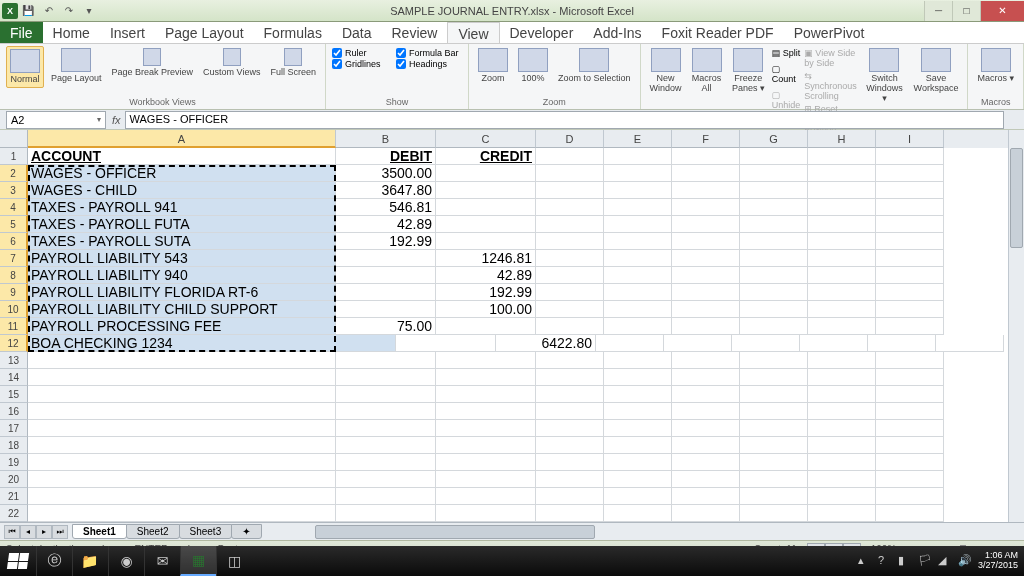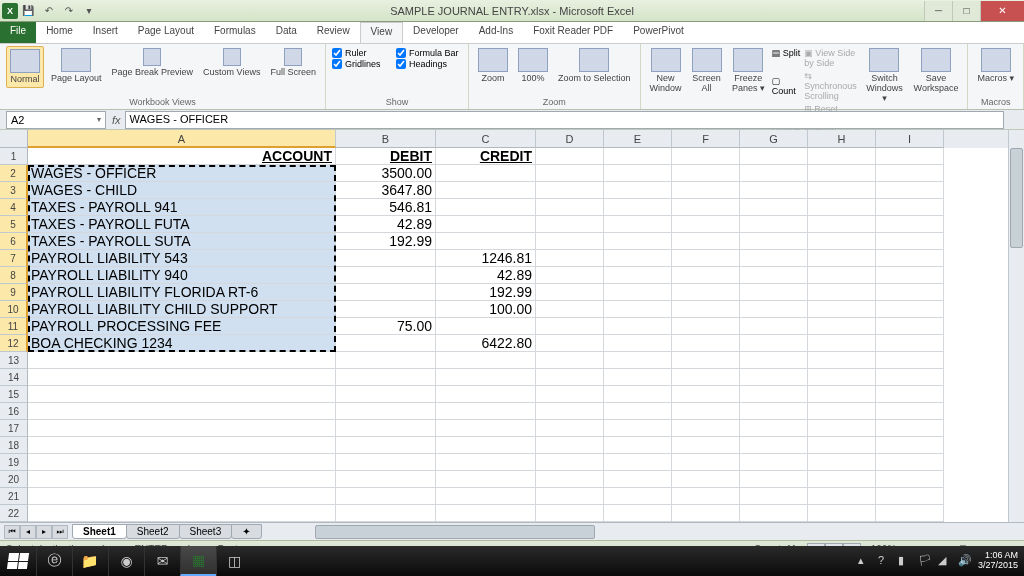--- a/index.html
+++ b/index.html
@@ -10,21 +10,21 @@
 .titlebar-left { position: absolute; left: 2px; display: flex; gap: 2px; align-items: center; }
 .titlebar-left .icon { width: 16px; height: 16px; background: #2a7030; border-radius: 2px; display: flex; align-items: center; justify-content: center; color: #fff; font-size: 9px; font-weight: bold; }
 .qat-btn { width: 18px; height: 18px; display: flex; align-items: center; justify-content: center; color: #555; font-size: 10px; }
 .titlebar-title { font-size: 11px; color: #444; }
 .titlebar-right { position: absolute; right: 0; display: flex; }
 .win-btn { width: 28px; height: 20px; display: flex; align-items: center; justify-content: center; font-size: 10px; color: #444; background: #e0e8d8; border-left: 1px solid #c0c8b8; }
 .win-btn.close { background: #c75050; color: #fff; width: 44px; }
 
 
 .ribbon-tabs { height: 22px; background: #fff; display: flex; border-bottom: 1px solid #ccc; }
-.ribbon-tab { padding: 3px 10px; font-size: 10px; color: #444; cursor: pointer; }
+.ribbon-tab { padding: 3px 10px; font-size: 14px; color: #444; cursor: pointer; }
 .ribbon-tab.file { background: #2a7030; color: #fff; }
 .ribbon-tab.active { background: #f5f6f7; border: 1px solid #ccc; border-bottom: none; }
 
 
 .ribbon { height: 66px; background: #f5f6f7; border-bottom: 1px solid #b8c0b0; display: flex; }
 .ribbon-group { border-right: 1px solid #d0d8c8; padding: 2px 6px; display: flex; flex-direction: column; justify-content: space-between; }
 .ribbon-group-items { display: flex; gap: 4px; align-items: flex-start; flex: 1; }
 .ribbon-btn-lg { display: flex; flex-direction: column; align-items: center; gap: 1px; padding: 2px 3px; font-size: 9px; color: #444; text-align: center; line-height: 1.1; }
 .ribbon-btn-lg.active { background: #fce8a8; border: 1px solid #e0b050; border-radius: 2px; }
 .ribbon-icon { width: 18px; height: 18px; background: #d0d8e8; border: 1px solid #90a0c0; margin-bottom: 1px; }
@@ -48,21 +48,21 @@
 .col-headers { display: flex; height: 18px; position: absolute; left: 28px; top: 0; right: 16px; background: #e8ecf0; }
 .col-header { border-right: 1px solid #c0c8d0; border-bottom: 1px solid #b0b8c0; text-align: center; font-size: 11px; color: #444; line-height: 18px; }
 .col-header.active { background: #fce8a8; border-bottom: 2px solid #e0a030; }
 .row-headers { position: absolute; left: 0; top: 18px; width: 28px; }
 .row-header { height: 17px; background: #e8ecf0; border-right: 1px solid #b0b8c0; border-bottom: 1px solid #c0c8d0; text-align: center; font-size: 10px; color: #444; line-height: 17px; }
 .row-header.sel { background: #fce8a8; border-right: 2px solid #e0a030; }
 
 .cells { position: absolute; left: 28px; top: 18px; right: 16px; bottom: 0; }
 .cell-row { display: flex; height: 17px; }
 .cell { border-right: 1px solid #d4d8dc; border-bottom: 1px solid #d4d8dc; font-size: 14px; padding: 0 3px; line-height: 16px; overflow: hidden; white-space: nowrap; font-family: Arial, sans-serif; }
-.cell.header { font-weight: bold; text-decoration: underline; text-align: right; }
+.cell.header { font-weight: bold; text-decoration: underline; }
 .cell.num { text-align: right; }
 .cell.sel { background: #d0e0f0; }
 
 .marching { position: absolute; border: 2px dashed #000; pointer-events: none; }
 
 .vscroll { position: absolute; right: 0; top: 0; width: 16px; height: 100%; background: #e8ecf0; border-left: 1px solid #c0c8d0; }
 .vscroll-thumb { position: absolute; left: 1px; right: 1px; top: 18px; height: 100px; background: #c8d0d8; border: 1px solid #a0a8b0; border-radius: 2px; }
 
 
 .sheet-bar { height: 18px; background: #e8ecf0; display: flex; align-items: center; border-top: 1px solid #b0b8c0; }
@@ -201,29 +201,29 @@
   </div>
   <div class="ribbon-group" style="flex:1">
     <div class="ribbon-group-items">
       <div class="ribbon-btn-lg">
           <div class="ribbon-icon big"></div>
           <span>New
 Window</span>
         </div>
       <div class="ribbon-btn-lg">
           <div class="ribbon-icon big"></div>
-          <span>Screen
+          <span>Macros
 All</span>
         </div>
       <div class="ribbon-btn-lg">
           <div class="ribbon-icon big"></div>
           <span>Freeze
 Panes ▾</span>
         </div>
-      <div class="ribbon-checks" style="gap:18px;">
+      <div class="ribbon-checks" style="gap:6px;">
         <span>▤ <span>Split</span></span>
         <span>▢ <span>Count</span></span>
         <span style="color:#aaa">▢ <span>Unhide</span></span>
       </div>
       <div class="ribbon-checks" style="gap:3px;color:#aaa">
         <span>▣ <span>View Side by Side</span></span>
         <span>⇆ <span>Synchronous Scrolling</span></span>
         <span>⊞ <span>Reset Window Position</span></span>
       </div>
       <div class="ribbon-btn-lg">
@@ -414,21 +414,21 @@
         <div class="cell num" style="width: 100px;">75.00</div>
         <div class="cell num" style="width: 100px;"></div>
         <div class="cell" style="width: 68px;"></div>
         <div class="cell" style="width: 68px;"></div>
         <div class="cell" style="width: 68px;"></div>
         <div class="cell" style="width: 68px;"></div>
         <div class="cell" style="width: 68px;"></div>
         <div class="cell" style="width: 68px;"></div>
       </div>
       <div class="cell-row">
-        <div class="cell sel" style="width: 308px;">BOA CHECKING 1234</div>
+        <div class="cell sel" style="width: 368px;">BOA CHECKING 1234</div>
         <div class="cell num" style="width: 100px;"></div>
         <div class="cell num" style="width: 100px;">6422.80</div>
         <div class="cell" style="width: 68px;"></div>
         <div class="cell" style="width: 68px;"></div>
         <div class="cell" style="width: 68px;"></div>
         <div class="cell" style="width: 68px;"></div>
         <div class="cell" style="width: 68px;"></div>
         <div class="cell" style="width: 68px;"></div>
       </div>
       <div class="cell-row">

